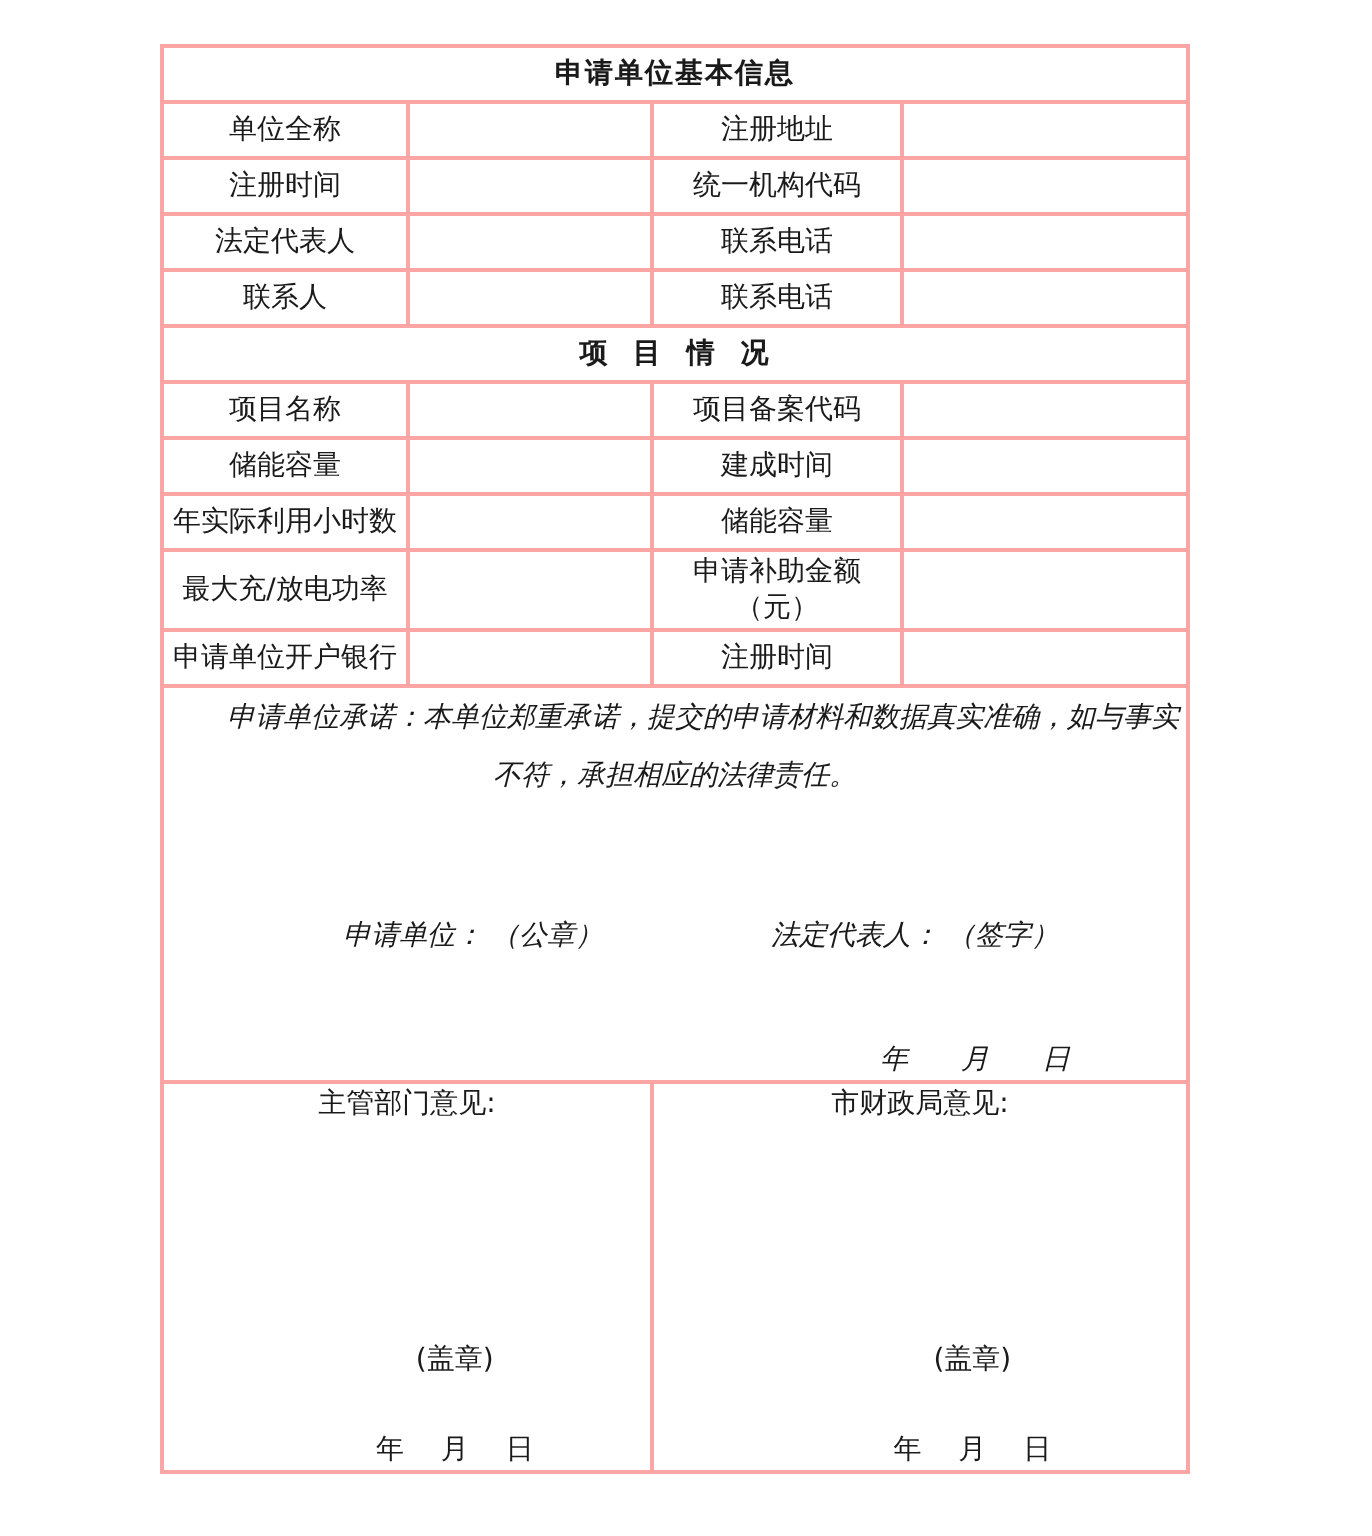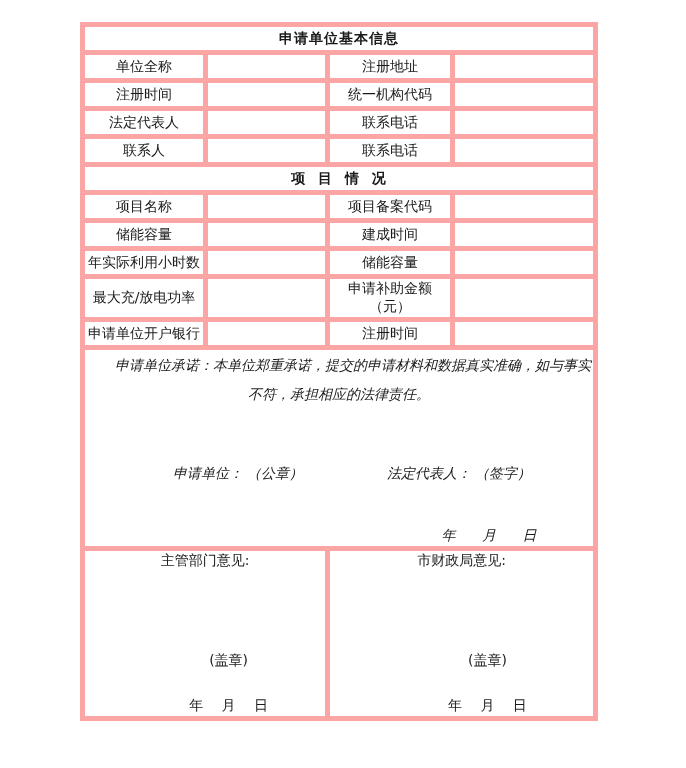--- a/index.html
+++ b/index.html
@@ -17,21 +17,21 @@
   }
   table.form {
     position: absolute;
     left: 80px; top: 22px;
     width: 513px;
     border-collapse: collapse;
     table-layout: fixed;
     border: 2px solid #000;
   }
   table.form td {
-    border: 5px solid #fca5a5;
+    border: 2px solid #fca5a5;
     font-size: 14px;
     text-align: center;
     vertical-align: middle;
     padding: 1px 2px;
     height: 28px;
     overflow: hidden;
   }
   td.sec-title {
     font-weight: bold;
     font-size: 15px;
@@ -68,21 +68,21 @@
     white-space: nowrap;
   }
   td.opinion-cell {
     height: 177px;
     vertical-align: top;
     text-align: left;
     padding: 5px 4px;
   }
   .opinion-title { font-size: 14px; }
   .opinion-seal {
-    margin-top: 82px;
+    margin-top: 110px;
     text-align: center;
     padding-left: 20%;
     font-size: 14px;
   }
   .opinion-date {
     margin-top: 27px;
     text-align: center;
     padding-left: 20%;
     font-size: 14px;
     word-spacing: 14px;

